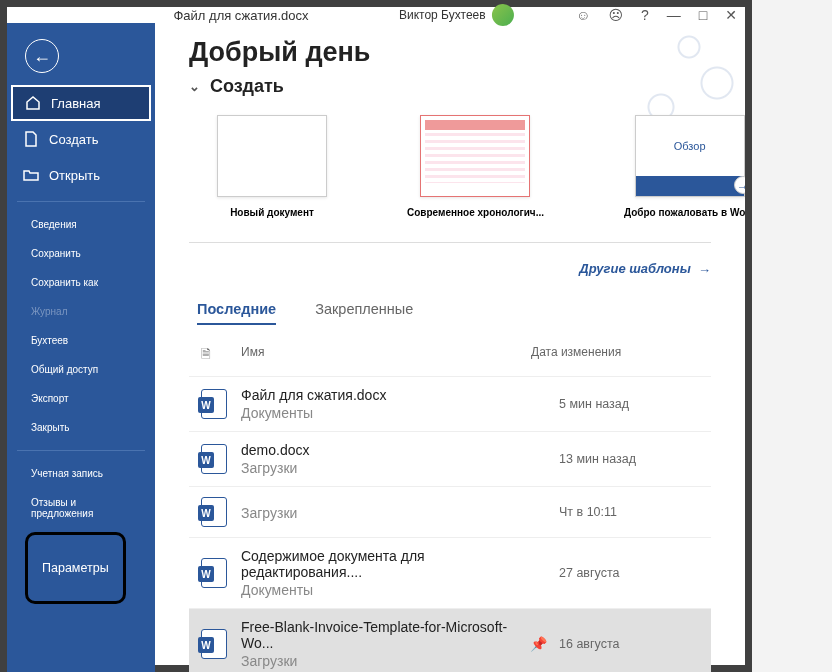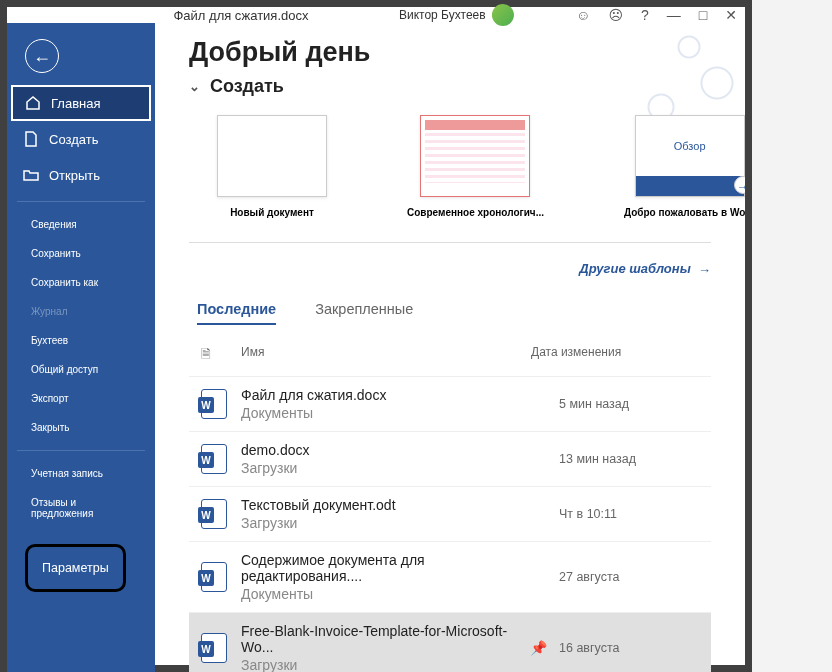--- a/index.html
+++ b/index.html
@@ -13,21 +13,21 @@
 .titlebar-controls span { font-size: 14px; color: #555; cursor: pointer; }
 .body { flex: 1; display: flex; }
 .sidebar { width: 148px; background: #2b579a; color: #fff; display: flex; flex-direction: column; padding: 14px 0; }
 .back-btn { width: 34px; height: 34px; border: 1.5px solid #fff; border-radius: 50%; margin: 2px 0 12px 18px; display: flex; align-items: center; justify-content: center; cursor: pointer; font-size: 18px; }
 .nav-item { padding: 10px 16px; font-size: 13px; color: #fff; cursor: pointer; display: flex; align-items: center; gap: 10px; }
 .nav-item.active { background: #1e3e73; border: 2px solid #fff; margin: 0 4px; padding: 8px 12px; }
 .nav-item .ico { width: 16px; height: 16px; display: inline-flex; align-items: center; justify-content: center; }
 .nav-sub { padding: 9px 24px; font-size: 10px; color: #fff; cursor: pointer; }
 .nav-sub.disabled { color: #7a95c0; }
 .nav-divider { border-top: 1px solid #4a73b0; margin: 8px 10px; }
-.params-btn { margin: 16px 16px 8px 18px; padding: 14px 14px; border: 3px solid #000; border-radius: 10px; font-size: 12.5px; cursor: pointer; display: inline-block; width: fit-content; }
+.params-btn { margin: 4px 16px 8px 18px; padding: 26px 14px; border: 3px solid #000; border-radius: 10px; font-size: 12.5px; cursor: pointer; display: inline-block; width: fit-content; }
 .main { flex: 1; padding: 14px 34px 0 34px; overflow: auto; position: relative; }
 .hexbg { position: absolute; top: 0; right: 0; width: 280px; height: 120px; opacity: 0.14; background:
   radial-gradient(circle at 80% 20%, transparent 9px, #2b579a 10px, #2b579a 11px, transparent 12px),
   radial-gradient(circle at 90% 50%, transparent 14px, #2b579a 15px, #2b579a 16px, transparent 17px),
   radial-gradient(circle at 70% 70%, transparent 11px, #2b579a 12px, #2b579a 13px, transparent 14px);
   pointer-events:none;
 }
 .greeting { font-size: 27px; font-weight: 600; color: #222; margin-bottom: 8px; }
 .section-head { display: flex; align-items: center; gap: 10px; font-size: 18px; font-weight: 600; color: #222; margin-bottom: 18px; cursor: pointer; }
 .chev { font-size: 13px; color: #555; }
@@ -189,21 +189,20 @@
           <div class="file-loc">Загрузки</div>
         </div>
         <div class="pin-icon"></div>
         <div class="file-date">13 мин назад</div>
       </div>
       <div class="file-row">
         <div class="file-icon">
             <div class="word-icon"></div>
           </div>
         <div class="file-text">
-          <div class="file-name">Текстовый документ.odt</div>
           <div class="file-loc">Загрузки</div>
         </div>
         <div class="pin-icon"></div>
         <div class="file-date">Чт в 10:11</div>
       </div>
       <div class="file-row">
         <div class="file-icon">
             <div class="word-icon"></div>
           </div>
         <div class="file-text">

